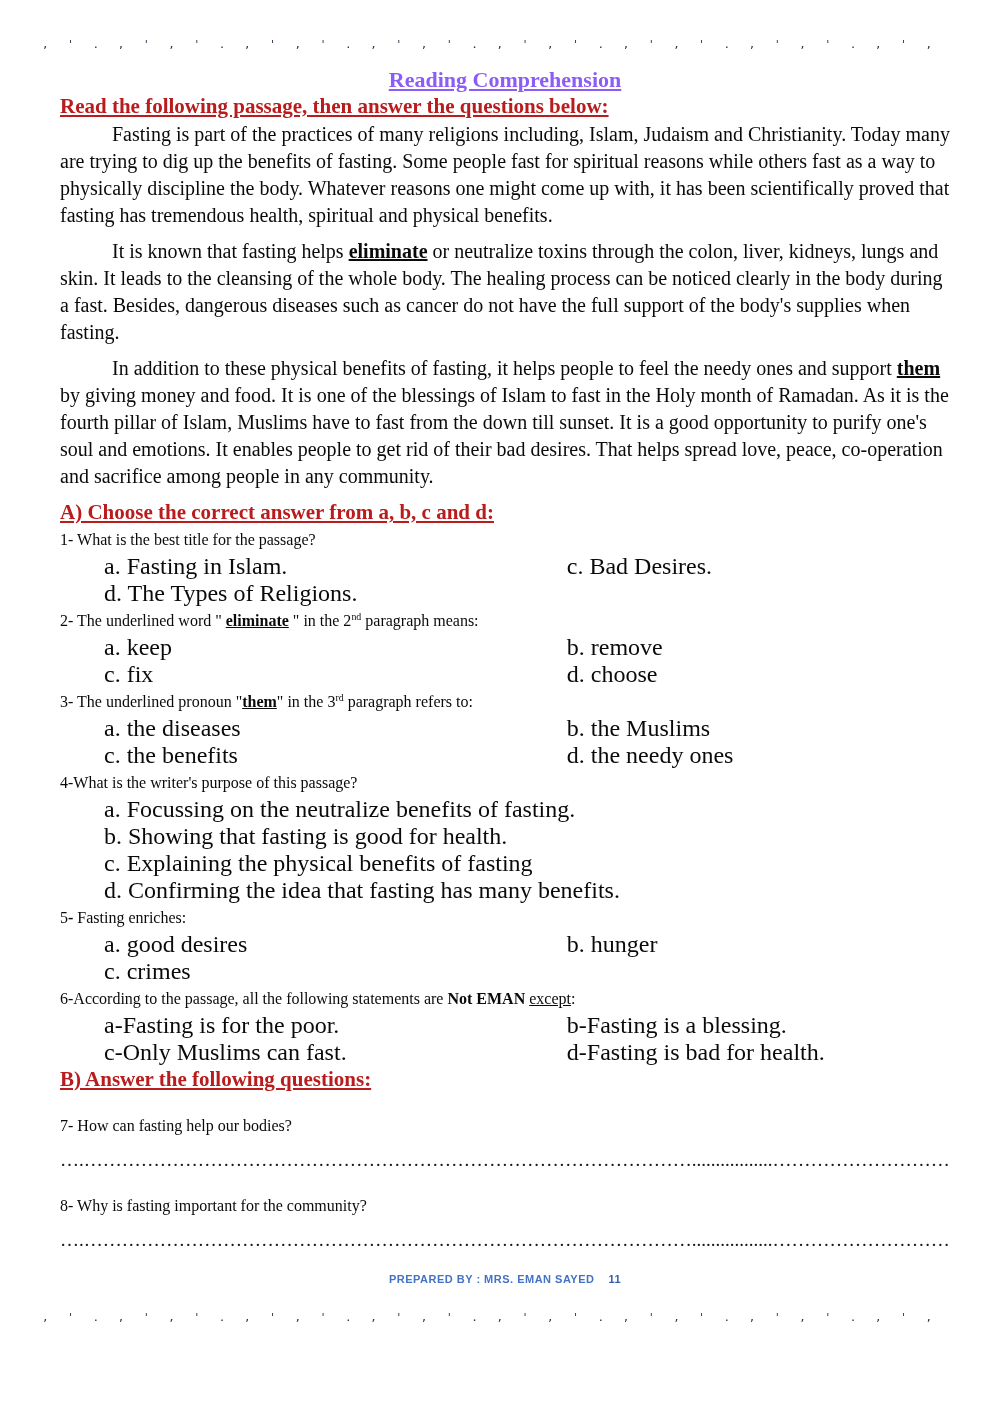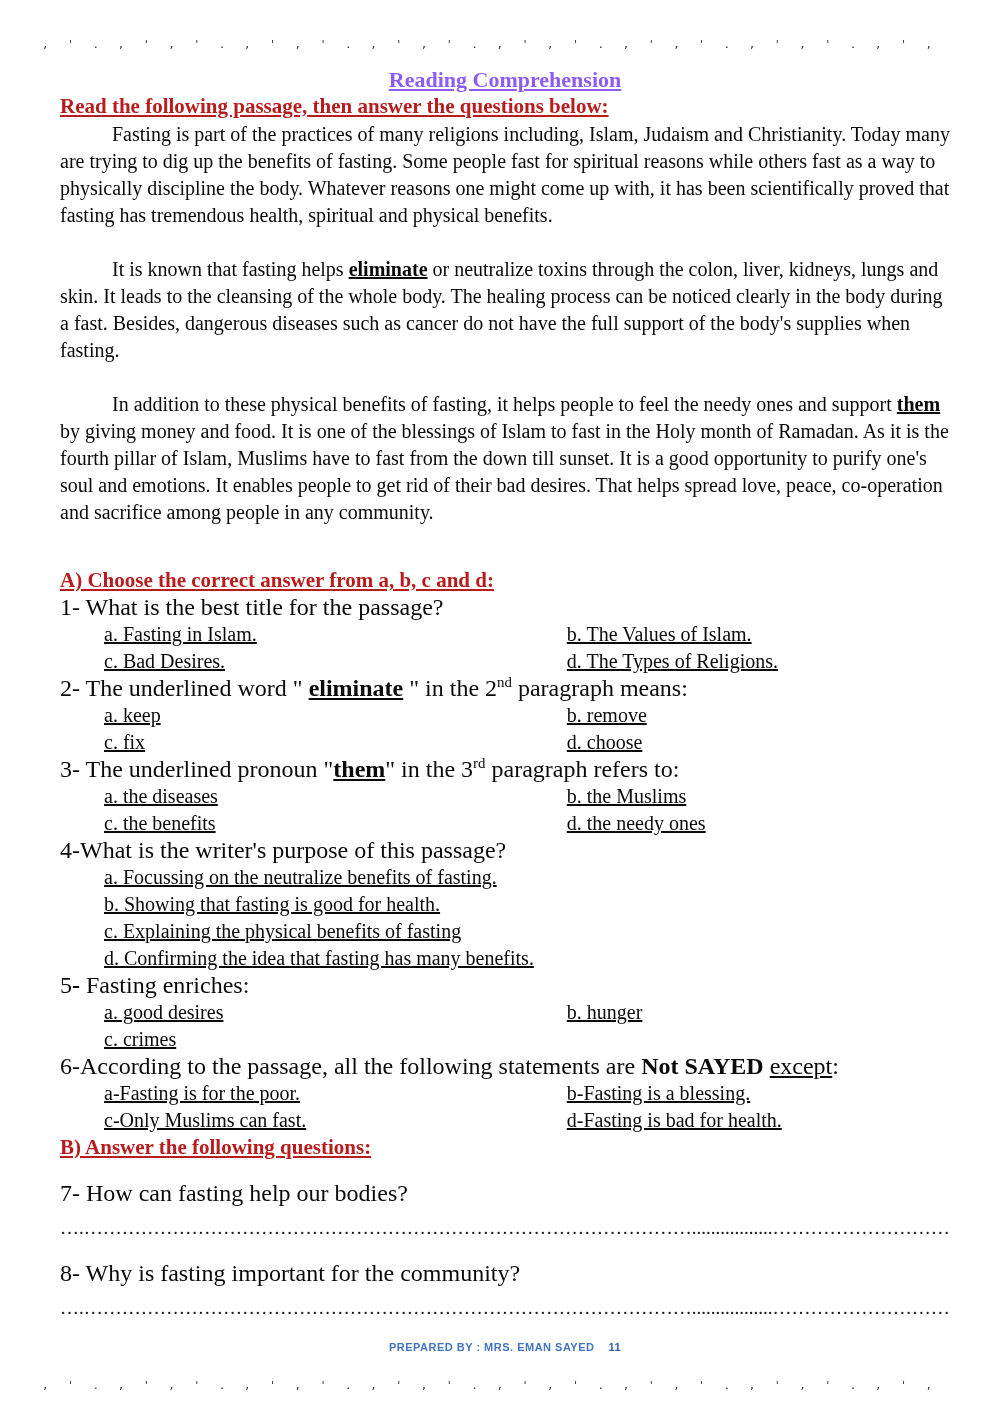--- a/index.html
+++ b/index.html
@@ -35,28 +35,28 @@
     color:#b91c1c;
     font-weight:bold;
     font-size:21px;line-height:27px;
     text-decoration:underline;
   }
   .para{
     font-size:20px;line-height:27px;
     text-indent:52px;
     margin:0;
   }
-  .para + .para{margin-top:27px;}
+  .para + .para{margin-top:9px;}
   .passage{margin-top:1px;}
-  .sec-head{margin-top:41px;}
-  .q-line{font-size:24px;line-height:27px;}
+  .sec-head{margin-top:9px;}
+  .q-line{font-size:16px;line-height:27px;}
   .opt-grid{
     display:grid;
     grid-template-columns:52% 48%;
-    font-size:20px;line-height:27px;text-decoration:underline;
+    font-size:24px;line-height:27px;
   }
   .opt-grid.one-col{grid-template-columns:100%;}
   .opt-cell{padding-left:44px;}
   .seg-bu{font-weight:bold;text-decoration:underline;}
   .seg-b{font-weight:bold;}
   .seg-u{text-decoration:underline;}
   .seg-sup{vertical-align:super;font-size:0.62em;line-height:0;}
   .answer-line{
     font-size:19px;line-height:27px;
     margin-top:7px;
@@ -90,21 +90,20 @@
       <p class="para"><span>Fasting is part of the practices of many religions including, Islam, Judaism and Christianity. Today many are trying to dig up the benefits of fasting. Some people fast for spiritual reasons while others fast as a way to physically discipline the body. Whatever reasons one might come up with, it has been scientifically proved that fasting has tremendous health, spiritual and physical benefits.</span></p>
       <p class="para"><span>It is known that fasting helps </span><span class="seg-bu">eliminate</span><span> or neutralize toxins through the colon, liver, kidneys, lungs and skin. It leads to the cleansing of the whole body. The healing process can be noticed clearly in the body during a fast. Besides, dangerous diseases such as cancer do not have the full support of the body's supplies when fasting.</span></p>
       <p class="para"><span>In addition to these physical benefits of fasting, it helps people to feel the needy ones and support </span><span class="seg-bu">them</span><span> by giving money and food. It is one of the blessings of Islam to fast in the Holy month of Ramadan. As it is the fourth pillar of Islam, Muslims have to fast from the down till sunset. It is a good opportunity to purify one's soul and emotions. It enables people to get rid of their bad desires. That helps spread love, peace, co-operation and sacrifice among people in any community.</span></p>
     </div>
 
     <div class="blue-head sec-head">A) Choose the correct answer from a, b, c and d:</div>
 
     <div class="q-line"><span>1- What is the best title for the passage?</span></div>
     <div class="opt-grid">
       <div class="opt-cell">a. Fasting in Islam.</div>
-      <div class="opt-cell">b. The Values of Islam.</div>
       <div class="opt-cell">c. Bad Desires.</div>
       <div class="opt-cell">d. The Types of Religions.</div>
     </div>
 
     <div class="q-line"><span>2- The underlined word " </span><span class="seg-bu">eliminate</span><span> " in the 2</span><span class="seg-sup">nd</span><span> paragraph means:</span></div>
     <div class="opt-grid">
       <div class="opt-cell">a. keep</div>
       <div class="opt-cell">b. remove</div>
       <div class="opt-cell">c. fix</div>
       <div class="opt-cell">d. choose</div>
@@ -126,21 +125,21 @@
       <div class="opt-cell">d. Confirming the idea that fasting has many benefits.</div>
     </div>
 
     <div class="q-line"><span>5</span><span class="seg-b">-</span><span> Fasting enriches:</span></div>
     <div class="opt-grid">
       <div class="opt-cell">a. good desires</div>
       <div class="opt-cell">b. hunger</div>
       <div class="opt-cell">c. crimes</div>
     </div>
 
-    <div class="q-line"><span>6-According to the passage, all the following statements are </span><span class="seg-b">Not SAYED</span><span> </span><span class="seg-u">except</span><span>:</span></div>
+    <div class="q-line"><span>6-According to the passage, all the following statements are </span><span class="seg-b">Not EMAN</span><span> </span><span class="seg-u">except</span><span>:</span></div>
     <div class="opt-grid">
       <div class="opt-cell">a-Fasting is for the poor.</div>
       <div class="opt-cell">b-Fasting is a blessing.</div>
       <div class="opt-cell">c-Only Muslims can fast.</div>
       <div class="opt-cell">d-Fasting is bad for health.</div>
     </div>
 
     <div class="blue-head">B) Answer the following questions:</div>
 
     <div class="q-line q-open"><span>7- How can fasting help our bodies?</span></div>

